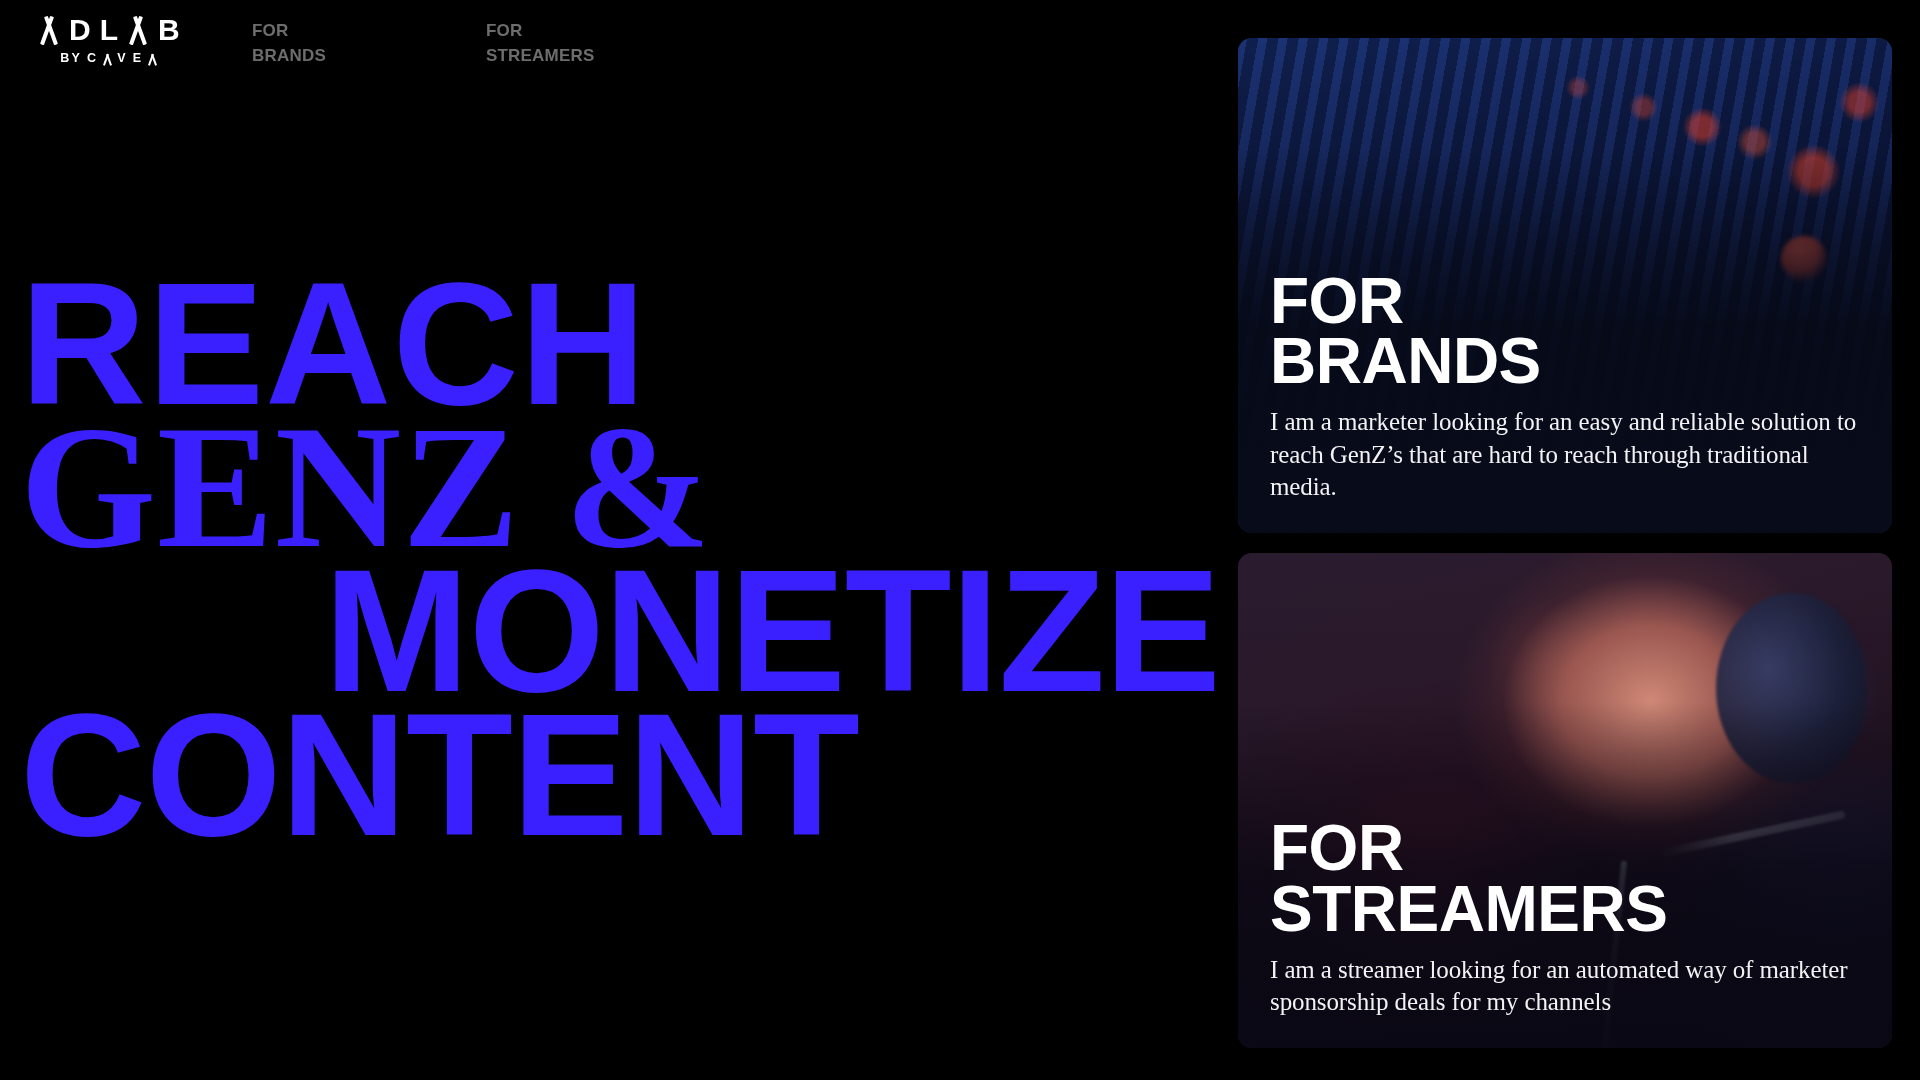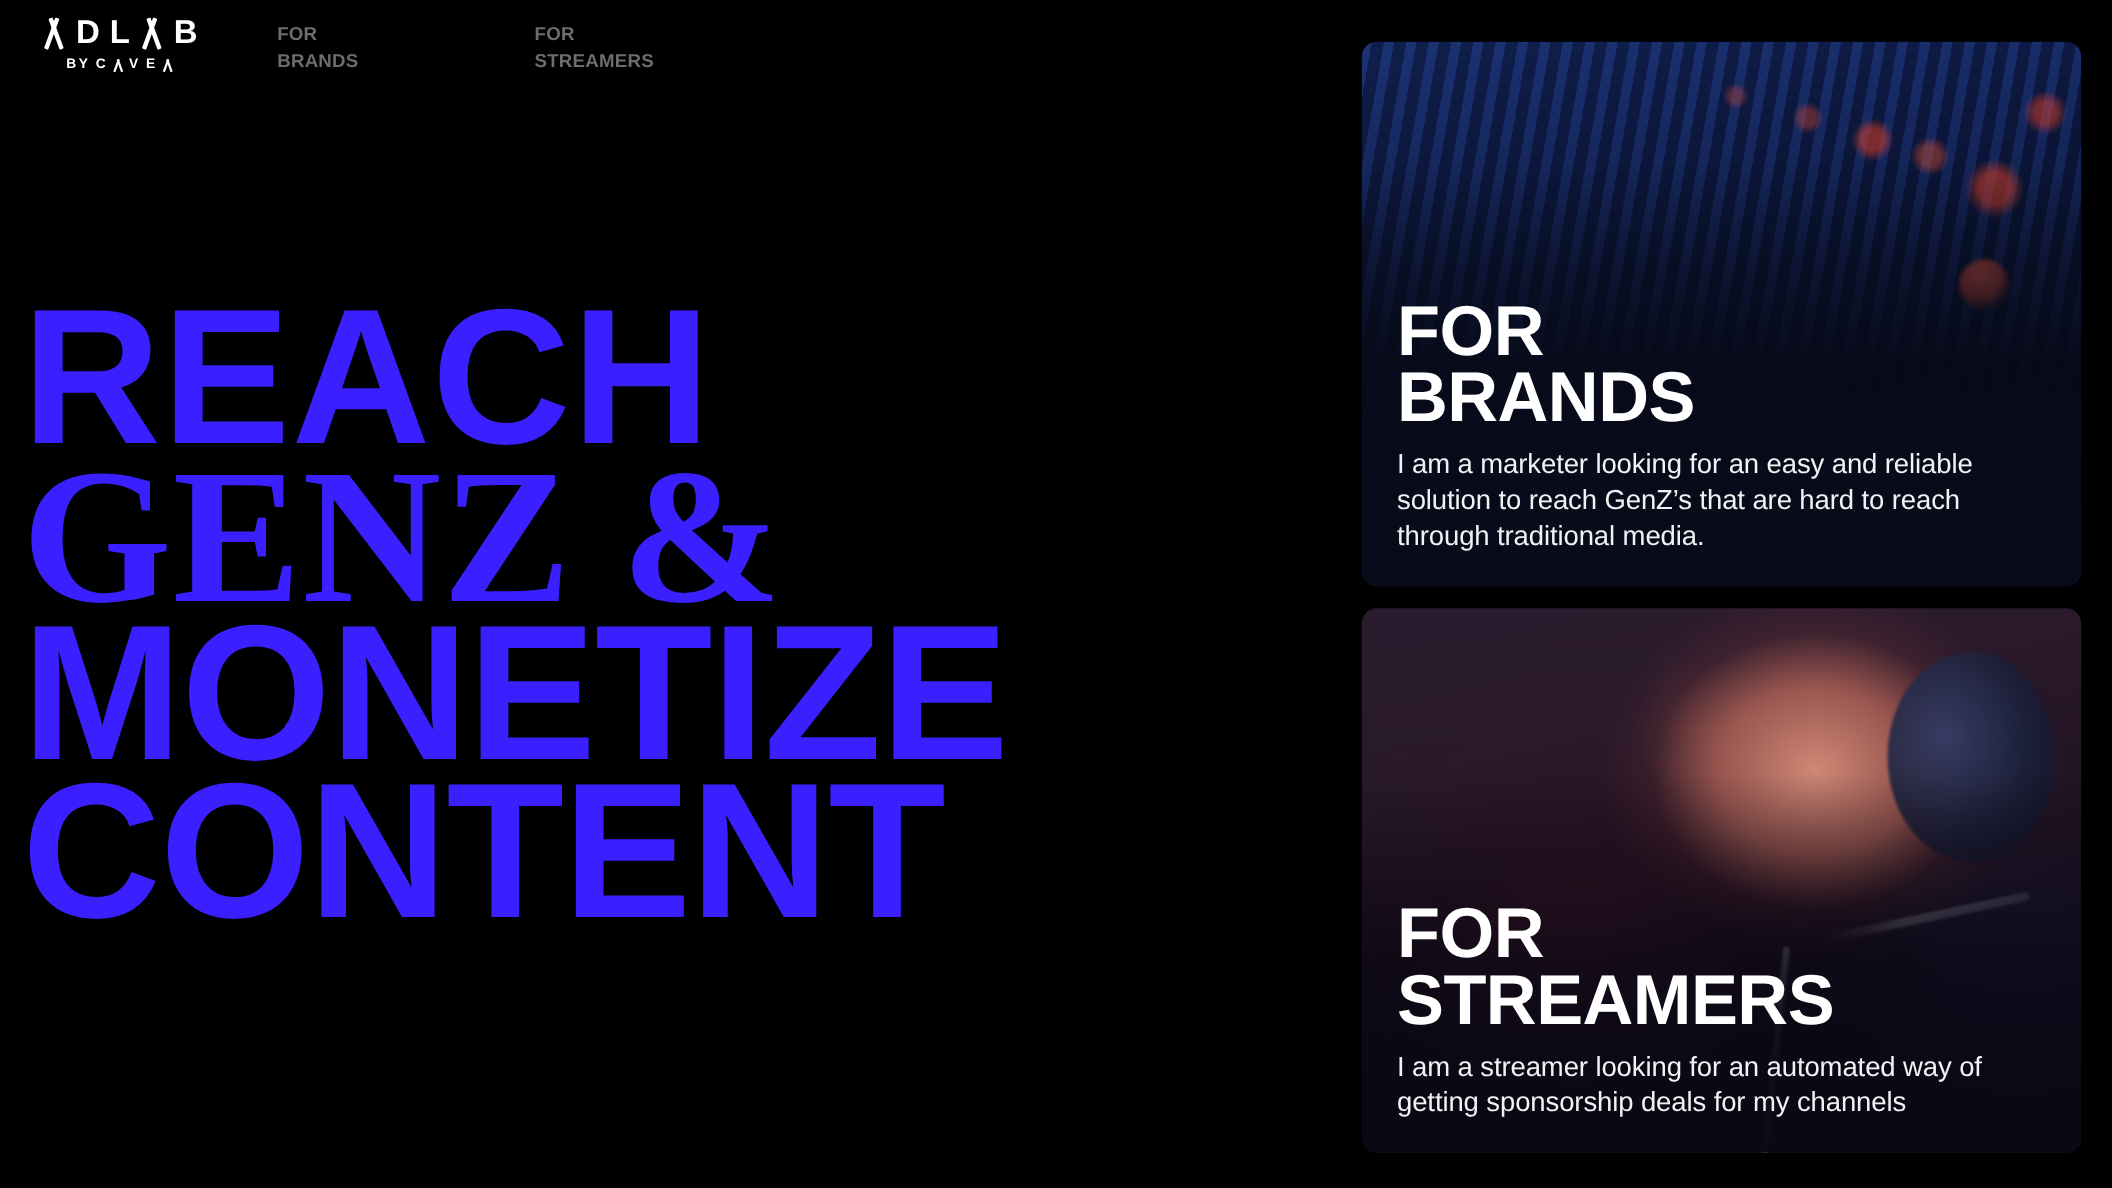--- a/index.html
+++ b/index.html
@@ -81,21 +81,21 @@
     font-size:178px;
     line-height:0.82;
     letter-spacing:-2px;
     text-transform:uppercase;
     white-space:nowrap;
     transform:scaleX(1.0);
     transform-origin:left center;
   }
   .hero-line.l1 { font-size:175px; letter-spacing:1px; }
   .hero-line.l2 { font-size:175px; letter-spacing:1px;font-family:Liberation Serif, serif; }
-  .hero-line.l3 { font-size:175px; letter-spacing:-1px; }
+  .hero-line.l3 { font-size:175px; letter-spacing:-1px;text-align:right; }
   .hero-line.l4 { font-size:175px; letter-spacing:-1px; }
 
   
   .card {
     position:absolute;
     left:1238px;
     width:654px;
     border-radius:14px;
     overflow:hidden;
     background:#0b1020;
@@ -193,20 +193,21 @@
     text-transform:uppercase;
     white-space:pre-line;
     margin-bottom:14px;
   }
   .card-body {
     color:#f2f2f4;
     font-weight:400;
     font-size:25px;
     line-height:1.29;
     letter-spacing:-0.1px;
+    font-family:Liberation Serif, serif;
   }
 </style>
 </head>
 <body>
 
 <div class="page">
 
   <div class="header">
 
     <div class="logo-block">
@@ -255,17 +256,17 @@
 
   <div class="card card-streamers">
     <div class="card-bg bg-streamers">
       <div class="headset"></div>
       <div class="mic"></div>
       <div class="cable"></div>
     </div>
     <div class="card-content">
       <div class="card-title">FOR
 STREAMERS</div>
-      <div class="card-body">I am a streamer looking for an automated way of getting sponsorship deals for my channels</div>
+      <div class="card-body">I am a streamer looking for an automated way of marketer sponsorship deals for my channels</div>
     </div>
   </div>
 
 </div>
 
 </body></html>

